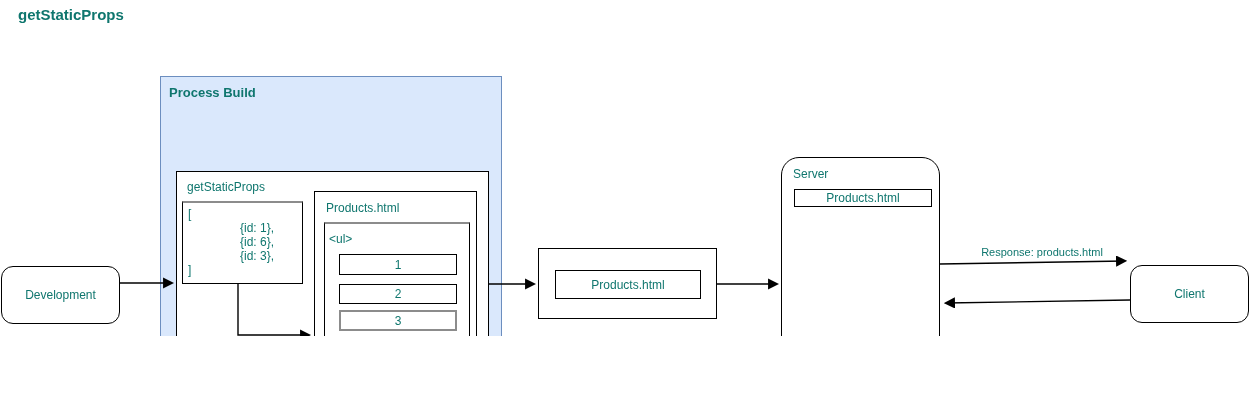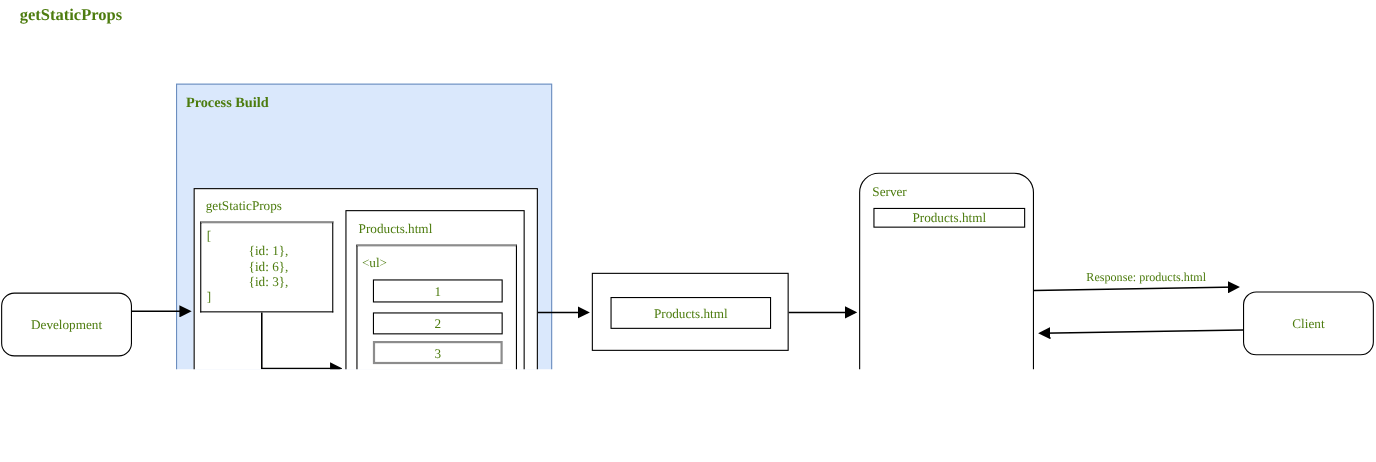--- a/index.html
+++ b/index.html
@@ -1,18 +1,18 @@
 <!DOCTYPE html>
 <html><head>
 <meta charset="utf-8">
 <style>
   html,body{margin:0;padding:0;background:#ffffff;}
   #canvas{
     position:relative;width:1251px;height:336px;background:#ffffff;overflow:hidden;
-    font-family:Liberation Serif, serif;color:#4d7c0f;
+    font-family:Liberation Sans, sans-serif;color:#0f766e;
   }
   .abs{position:absolute;box-sizing:border-box;}
   .node{position:absolute;box-sizing:border-box;border:1px solid #000;background:#fff;}
   .rounded{border-radius:12px;margin-top:12px;}
   .center{display:flex;align-items:center;justify-content:center;}
   .lbl{font-size:12px;line-height:14px;white-space:nowrap;}
   .bold{font-weight:bold;}
   .group-blue{background:#dae8fc;border:1px solid #6c8ebf;}
   .gray-top{border-top:2px solid #8c8c8c;}
   .edge-label{position:absolute;font-size:11px;line-height:13px;white-space:nowrap;transform:translateX(-50%);background:transparent;}
@@ -29,21 +29,21 @@
   <div class="abs group-blue" style="left:160px;top:76px;width:342px;height:340px;">
     <div class="abs bold" style="left:8px;top:8px;font-size:13px;">Process Build</div>
   </div>
 
   <div class="node" style="left:176px;top:171px;width:313px;height:223px;">
     <div class="abs lbl" style="left:10px;top:8px;">getStaticProps</div>
   </div>
 
   <div class="node gray-top" style="left:182px;top:201px;width:121px;height:83px;padding:4px 5px;">
     <div class="code-line">[</div>
-    <div style="margin-left:38px;">
+    <div style="margin-left:52px;">
       <div class="code-line">{id: 1},</div>
       <div class="code-line">{id: 6},</div>
       <div class="code-line">{id: 3},</div>
     </div>
     <div class="code-line">]</div>
   </div>
 
   <div class="node" style="left:314px;top:191px;width:163px;height:192px;">
     <div class="abs lbl" style="left:11px;top:9px;">Products.html</div>
 

